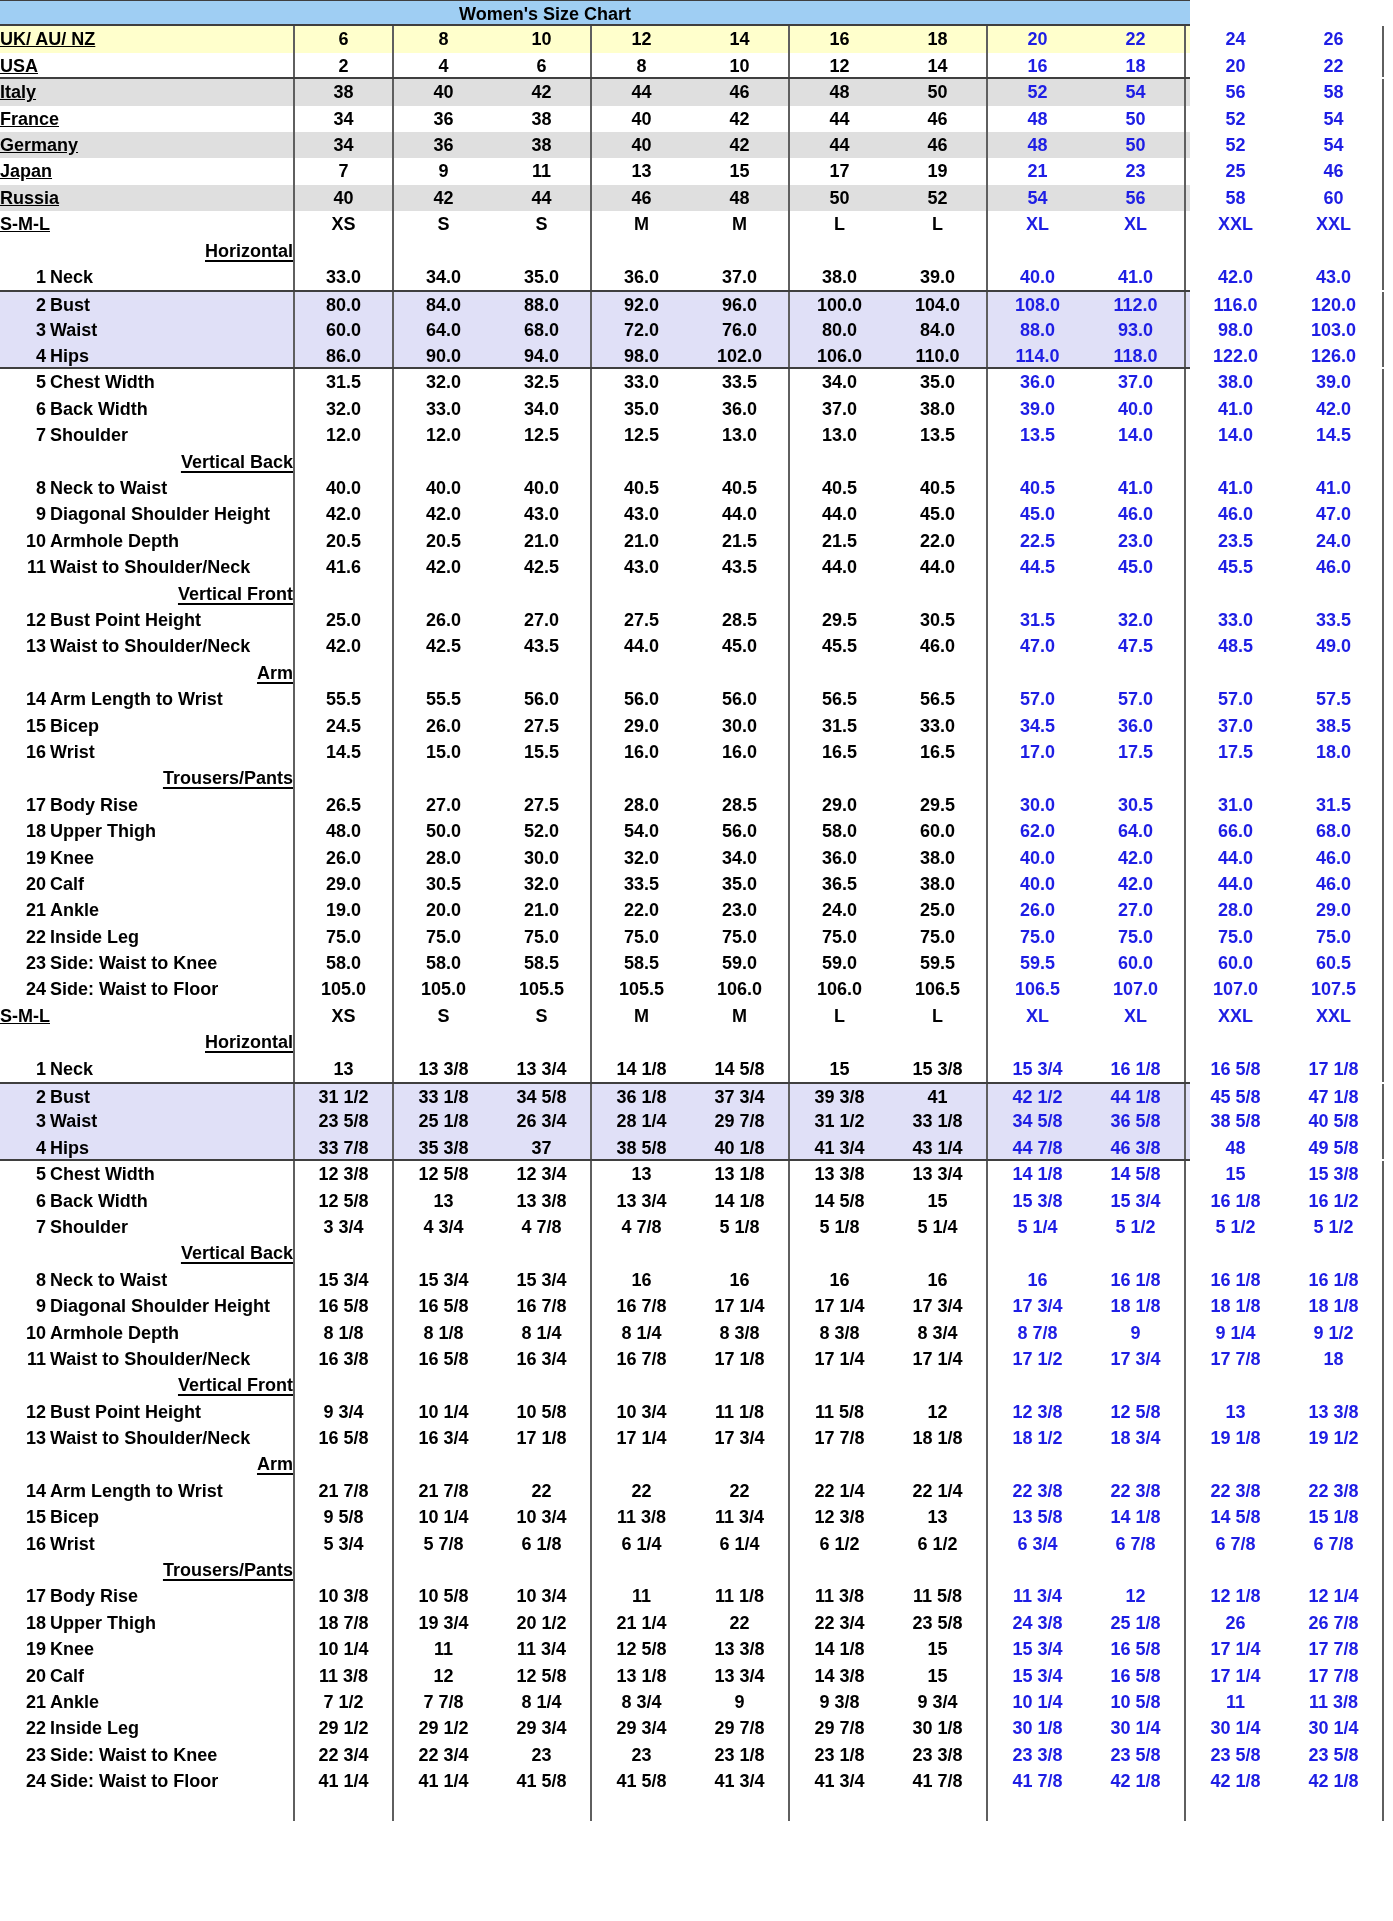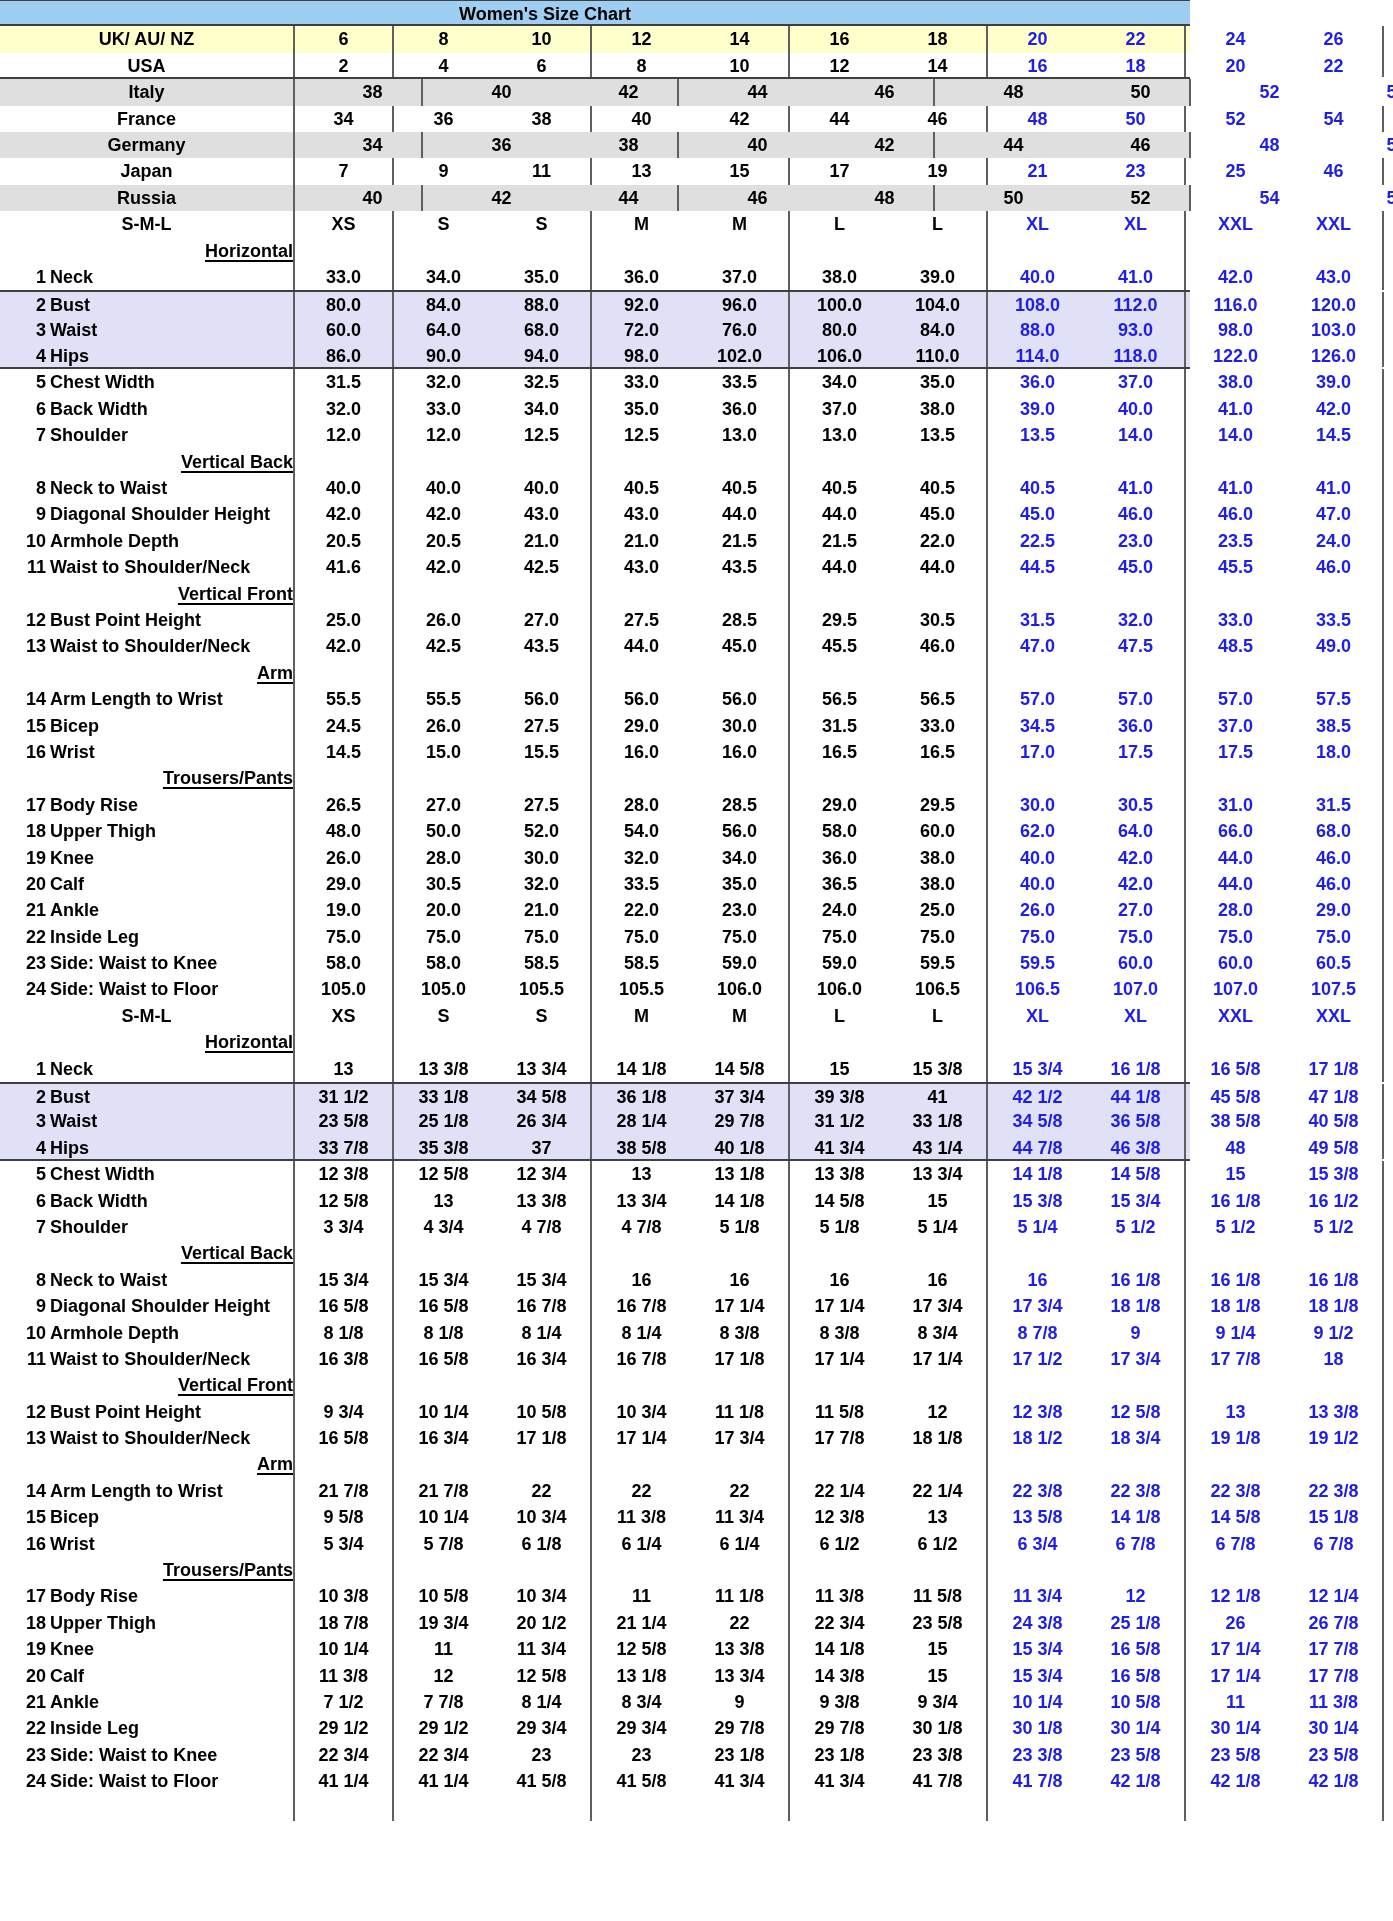--- a/index.html
+++ b/index.html
@@ -12,26 +12,26 @@
     width:1393px;min-height:1921px;background:#ffffff;color:#000;
     font-family:"Liberation Sans",sans-serif;font-weight:700;
   }
   #chart{width:1190px;}
   .r{display:flex;height:26.4px;line-height:26.4px;font-size:18px;}
   .bar{display:block;background:var(--hdr);text-align:center;font-size:18px;}
   .bar-title{border-top:1px solid var(--sep);border-bottom:2px solid var(--sep);padding-right:100px;}
   .bar-cm{padding-right:292px;}
   .bar-inch{padding-right:168px;}
   .bg-cream{background:var(--cream);}
-  .bg-gray{background:var(--gray);gap:29px;}
+  .bg-gray{background:var(--gray);}
   .bg-lav{background:var(--lav);}
   .sep-t{border-top:2px solid var(--sep);}
   .sep-b{border-bottom:2px solid var(--sep);}
   .lab{width:295px;flex:none;border-right:2px solid var(--grid);overflow:hidden;white-space:nowrap;}
-  .lab.ctr{text-align:center;}
+  .lab.ctr{text-decoration:underline;}
   .lab.sec{text-align:right;padding-left:36px;}
   .lab.sec .sectxt{text-decoration:underline;text-decoration-thickness:2px;text-underline-offset:3px;}
   .num{display:inline-block;width:46px;text-align:right;}
   .nm{margin-left:4px;}
   .c{width:99px;flex:none;text-align:center;overflow:hidden;}
   .gb{border-right:2px solid var(--grid);}
   .bluetx{color:var(--blue);}
 </style>
 </head>
 <body>

